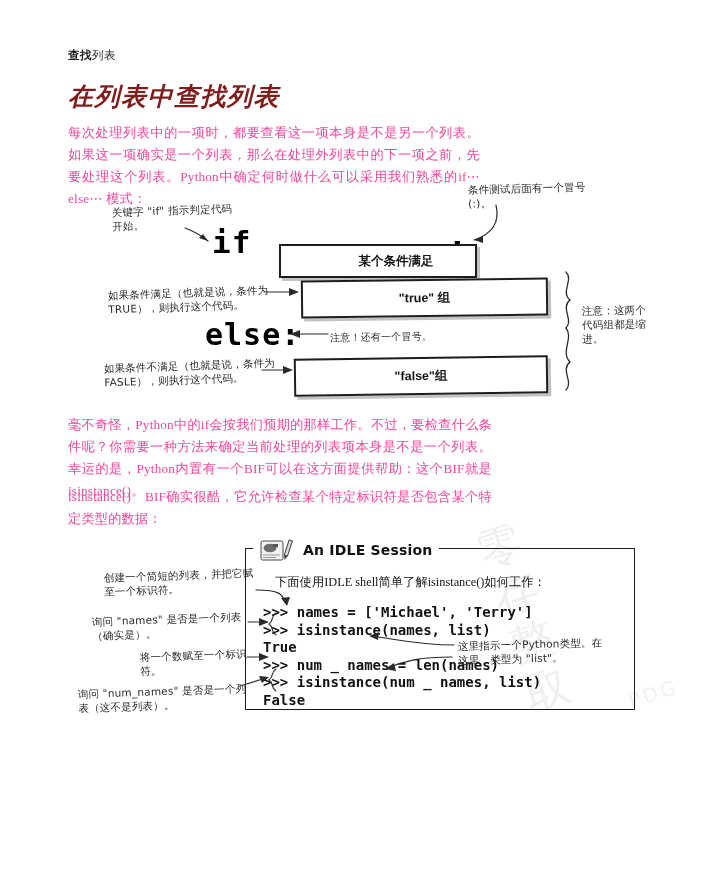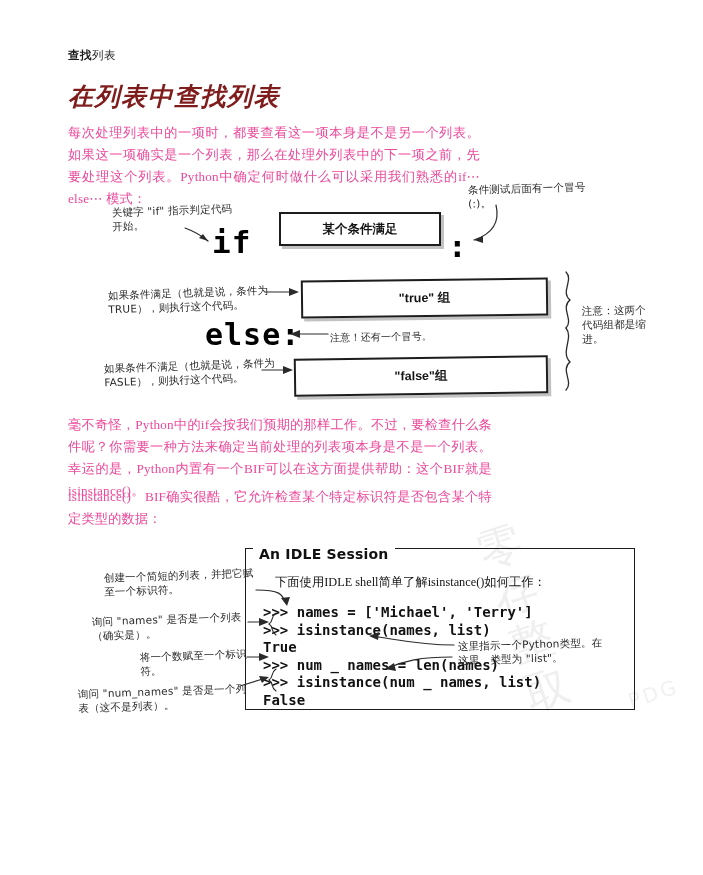--- a/index.html
+++ b/index.html
@@ -73,21 +73,21 @@
     border: 2px solid #1d1d1d;
     box-shadow: 3px 3px 0 rgba(80,80,80,.35);
     font-family: "Liberation Sans", sans-serif;
     font-weight: bold;
     font-size: 12.5px;
     color: #141414;
     display: flex;
     align-items: center;
     justify-content: center;
   }
-  #box-cond  { left: 279px; top: 212px; width: 158px; height: 30px; }
+  #box-cond  { left: 279px; top: 244px; width: 158px; height: 30px; padding-left: 36px; }
   #box-true  { left: 301px; top: 279px; width: 243px; height: 34px;
                transform: rotate(-.7deg); }
   #box-false { left: 294px; top: 357px; width: 250px; height: 34px;
                transform: rotate(-.8deg); }
 
   
   .hand {
     position: absolute;
     font-family: "DejaVu Sans", sans-serif;
     font-size: 10.5px;
@@ -130,21 +130,20 @@
   }
   #idle-title-mask {
     position: absolute;
     left: 8px; top: 4px;
     height: 20px;
     background: #fff;
     padding: 0 6px;
     display: flex;
     align-items: center;
     gap: 6px;
-    flex-direction: column;
   }
   #idle-title {
     font-family: "DejaVu Sans", sans-serif;
     font-weight: bold;
     font-size: 14px;
     letter-spacing: .2px;
     color: #111;
     white-space: nowrap;
   }
   .idle-icon { display: block; }

